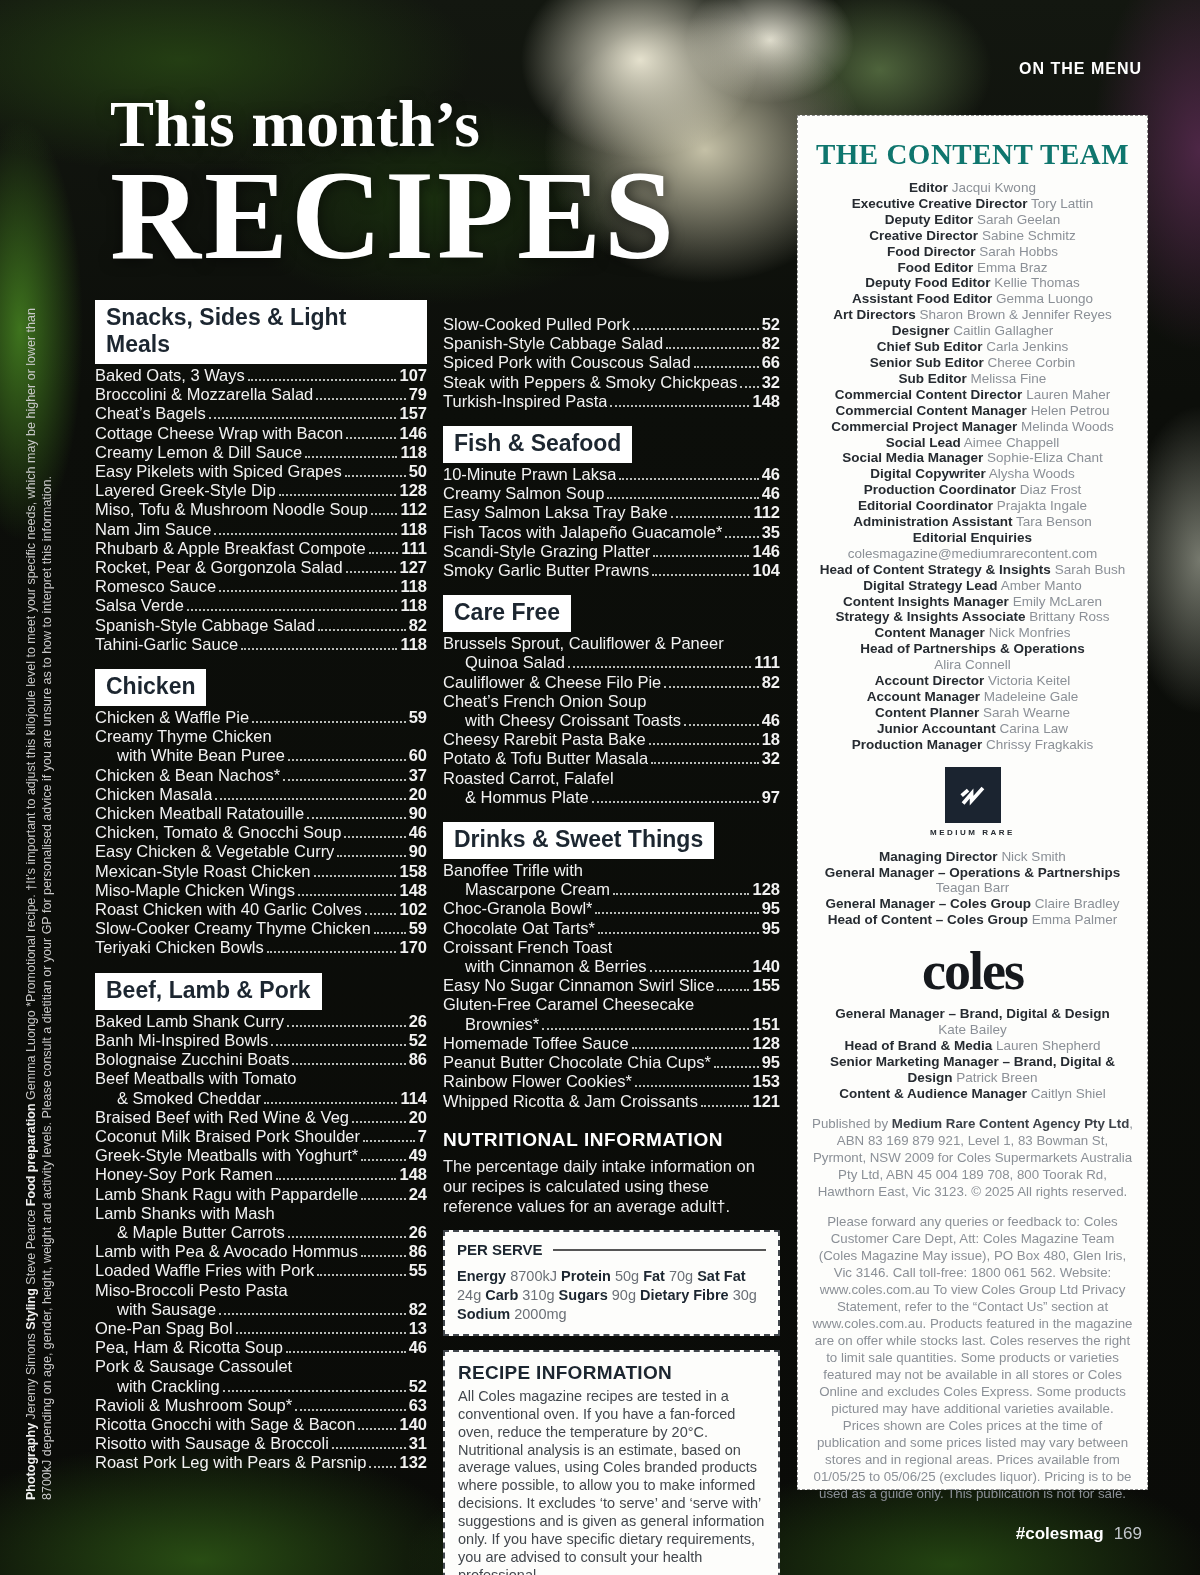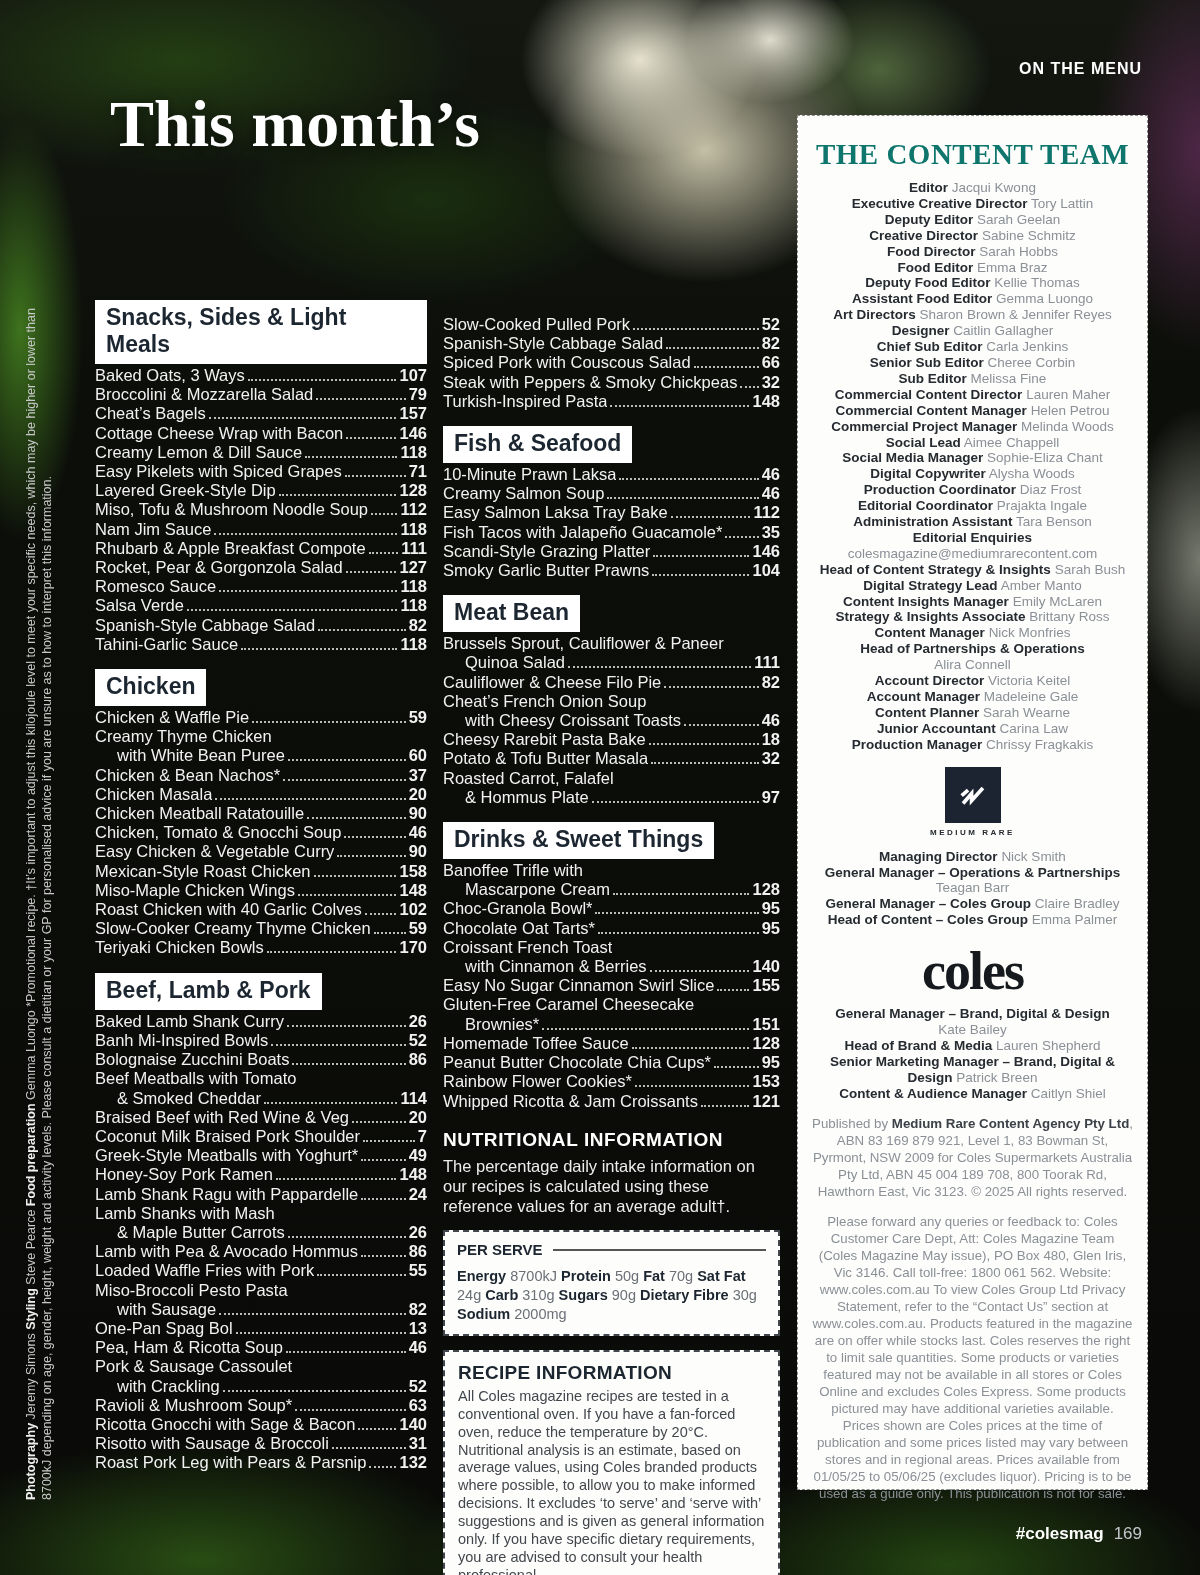--- a/index.html
+++ b/index.html
@@ -85,20 +85,21 @@
 </style>
 </head>
 <body>
 
 <div class="bg"></div>
 
 <div class="on-menu">ON THE MENU</div>
 
 <div class="title">
   <div class="t1">This month’s</div>
+  <div class="t2">RECIPES</div>
 </div>
 
 <div class="vert"><span class="seg-b">Photography</span><span> Jeremy Simons </span><span class="seg-b">Styling</span><span> Steve Pearce </span><span class="seg-b">Food preparation</span><span> Gemma Luongo *Promotional recipe. †It’s important to adjust this kilojoule level to meet your specific needs, which may be higher or lower than 8700kJ depending on age, gender, height, weight and activity levels. Please consult a dietitian or your GP for personalised advice if you are unsure as to how to interpret this information.</span></div>
 
 <div class="col col1">
   <section>
     <div class="sec-head"><span>Snacks, Sides &amp; Light Meals</span></div>
     <div>
         <div class="r-row">
           <span class="r-t">Baked Oats, 3 Ways</span>
@@ -121,21 +122,21 @@
           <span class="r-pg">146</span>
         </div>
         <div class="r-row">
           <span class="r-t">Creamy Lemon &amp; Dill Sauce</span>
           <span class="r-dots"></span>
           <span class="r-pg">118</span>
         </div>
         <div class="r-row">
           <span class="r-t">Easy Pikelets with Spiced Grapes</span>
           <span class="r-dots"></span>
-          <span class="r-pg">71</span>
+          <span class="r-pg">50</span>
         </div>
         <div class="r-row">
           <span class="r-t">Layered Greek-Style Dip</span>
           <span class="r-dots"></span>
           <span class="r-pg">128</span>
         </div>
         <div class="r-row">
           <span class="r-t">Miso, Tofu &amp; Mushroom Noodle Soup</span>
           <span class="r-dots"></span>
           <span class="r-pg">112</span>
@@ -423,21 +424,21 @@
           <span class="r-pg">146</span>
         </div>
         <div class="r-row">
           <span class="r-t">Smoky Garlic Butter Prawns</span>
           <span class="r-dots"></span>
           <span class="r-pg">104</span>
         </div>
       </div>
   </section>
   <section>
-    <div class="sec-head"><span>Meat Bean</span></div>
+    <div class="sec-head"><span>Care Free</span></div>
     <div>
         <div class="r-row">
           <span class="r-t">Brussels Sprout, Cauliflower &amp; Paneer</span>
         </div>
         <div class="r-row r-cont">
           <span class="r-t">Quinoa Salad</span>
           <span class="r-dots"></span>
           <span class="r-pg">111</span>
         </div>
         <div class="r-row">

